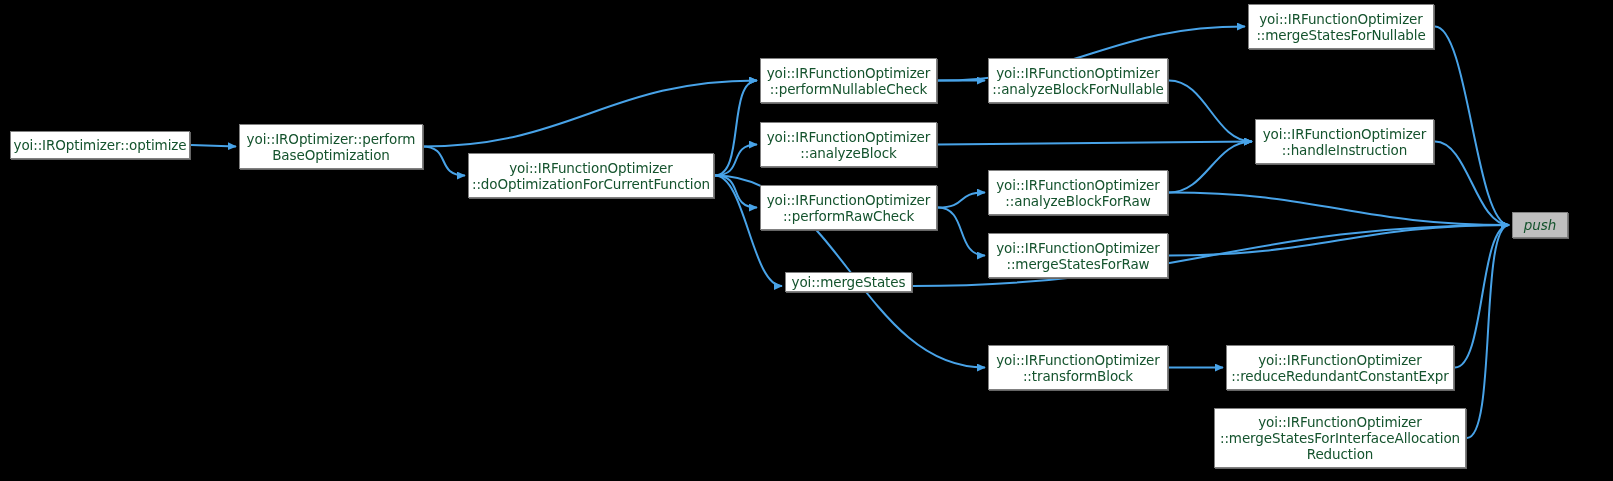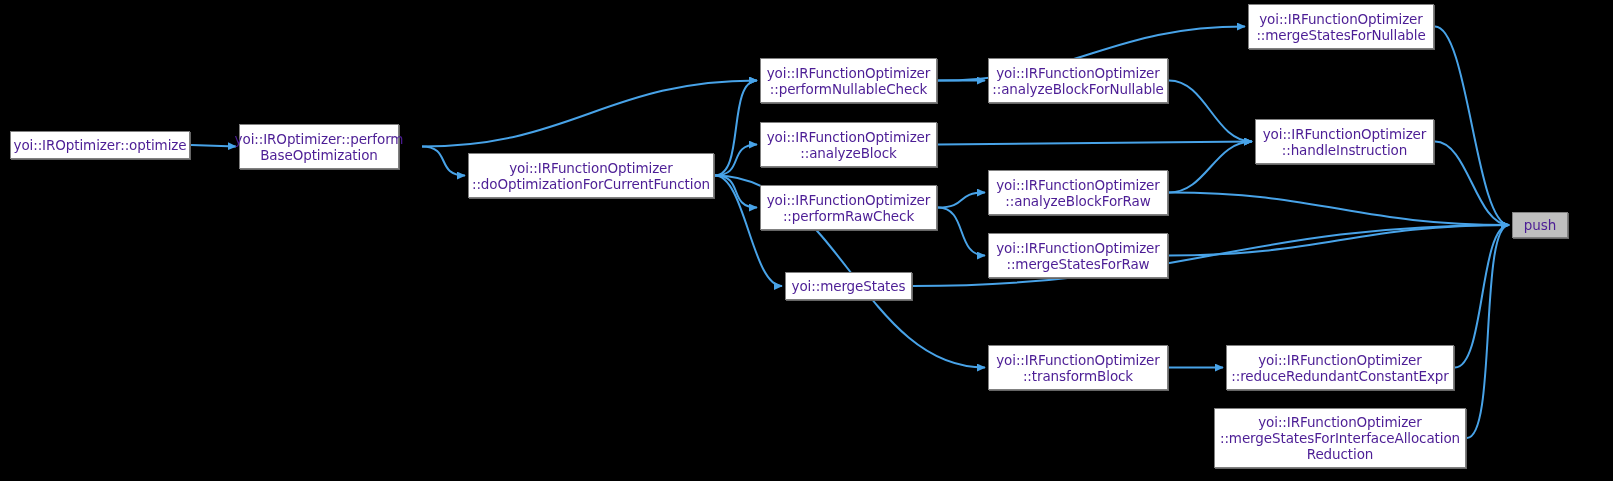--- a/index.html
+++ b/index.html
@@ -25,30 +25,31 @@
   .node {
     position: absolute;
     box-sizing: border-box;
     background: #ffffff;
     border: 1px solid #808080;
     box-shadow: 1px 1px 0 0 #666666;
     display: flex;
     align-items: center;
     justify-content: center;
     text-align: center;
-    color: #4c1d95;
+    color: #14532d;
     font-size: 13.5px;
     line-height: 16px;
     letter-spacing: -0.1px;
     white-space: pre-line;
     padding: 0 14px;
     z-index: 5;
   }
   .node.highlight {
     background: #bfbfbf;
+    font-style: italic;
   }
 </style>
 </head>
 <body>
 
 <div id="graph-root">
   <svg class="edges" viewBox="0 0 1613 481" xmlns="http://www.w3.org/2000/svg">
     <defs>
       <marker id="arrow" markerWidth="9" markerHeight="8" refX="8.2" refY="4" orient="auto" markerUnits="userSpaceOnUse">
         <path d="M0,0 L9,4 L0,8 z" fill="#48a3e8"></path>
@@ -75,31 +76,31 @@
         <path d="M1169,192.5 C1322,192.5 1356,225 1509,225" fill="none" stroke="#48a3e8" stroke-width="2" marker-end="url(#arrow)"></path>
         <path d="M1169,255.5 C1322,255.5 1356,225 1509,225" fill="none" stroke="#48a3e8" stroke-width="2" marker-end="url(#arrow)"></path>
         <path d="M913,286 C1181.2,286 1240.8,225 1509,225" fill="none" stroke="#48a3e8" stroke-width="2" marker-end="url(#arrow)"></path>
         <path d="M1455,367.5 C1485,367.5 1479,225 1509,225" fill="none" stroke="#48a3e8" stroke-width="2" marker-end="url(#arrow)"></path>
         <path d="M1467,438 C1497,438 1479,225 1509,225" fill="none" stroke="#48a3e8" stroke-width="2" marker-end="url(#arrow)"></path>
         <path d="M1169,367.5 L1223,367.5" fill="none" stroke="#48a3e8" stroke-width="2" marker-end="url(#arrow)"></path>
       </g>
   </svg>
   <div id="node-layer">
       <div class="node" style="left: 10px; top: 131px; width: 180px; height: 28px; text-align: right;">yoi::IROptimizer::optimize</div>
-      <div class="node" style="left: 239px; top: 124px; width: 160px; height: 45px;">yoi::IROptimizer::perform
+      <div class="node" style="left: 239px; top: 124px; width: 184px; height: 45px;">yoi::IROptimizer::perform
 BaseOptimization</div>
       <div class="node" style="left: 468px; top: 153px; width: 246px; height: 45px;">yoi::IRFunctionOptimizer
 ::doOptimizationForCurrentFunction</div>
       <div class="node" style="left: 760px; top: 58px; width: 177px; height: 45px;">yoi::IRFunctionOptimizer
 ::performNullableCheck</div>
       <div class="node" style="left: 760px; top: 122px; width: 177px; height: 45px;">yoi::IRFunctionOptimizer
 ::analyzeBlock</div>
       <div class="node" style="left: 760px; top: 185px; width: 177px; height: 45px;">yoi::IRFunctionOptimizer
 ::performRawCheck</div>
-      <div class="node" style="left: 785px; top: 272px; width: 127px; height: 28px;">yoi::mergeStates</div>
+      <div class="node" style="left: 785px; top: 272px; width: 127px; height: 20px;">yoi::mergeStates</div>
       <div class="node" style="left: 988px; top: 58px; width: 180px; height: 45px;">yoi::IRFunctionOptimizer
 ::analyzeBlockForNullable</div>
       <div class="node" style="left: 988px; top: 170px; width: 180px; height: 45px;">yoi::IRFunctionOptimizer
 ::analyzeBlockForRaw</div>
       <div class="node" style="left: 988px; top: 233px; width: 180px; height: 45px;">yoi::IRFunctionOptimizer
 ::mergeStatesForRaw</div>
       <div class="node" style="left: 988px; top: 345px; width: 180px; height: 45px;">yoi::IRFunctionOptimizer
 ::transformBlock</div>
       <div class="node" style="left: 1248px; top: 4px; width: 186px; height: 45px;">yoi::IRFunctionOptimizer
 ::mergeStatesForNullable</div>

